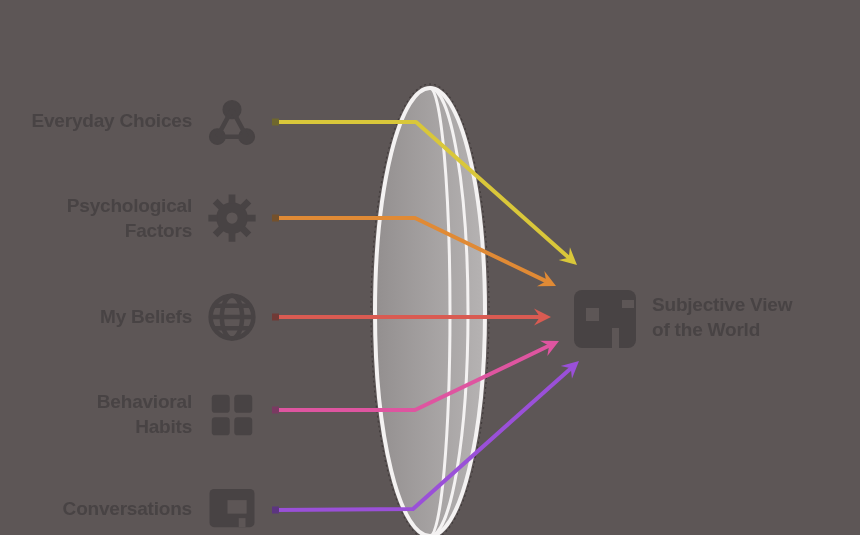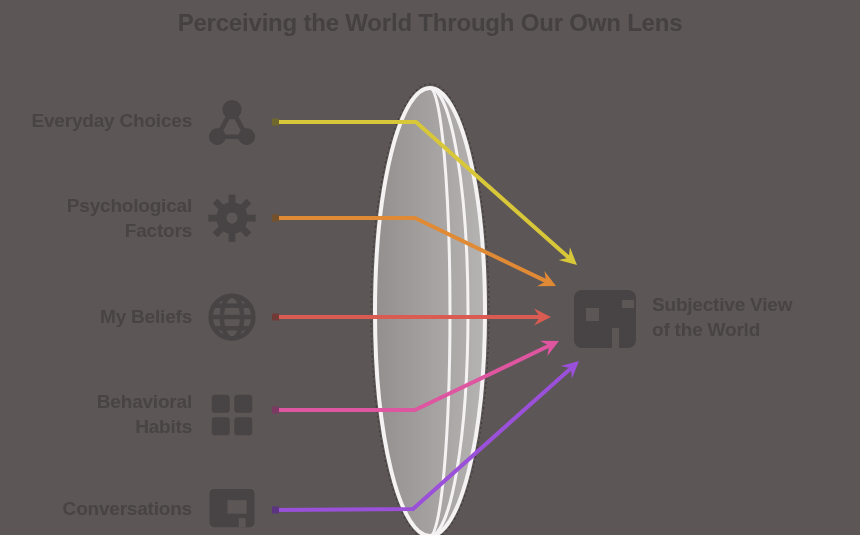--- a/index.html
+++ b/index.html
@@ -16,21 +16,20 @@
   svg.overlay{position:absolute;left:0;top:0;width:860px;height:535px;}
   .out-icon{position:absolute;left:572px;top:288px;width:66px;height:62px;}
   .out-label{position:absolute;left:652px;top:292px;font-size:19px;font-weight:700;
              line-height:1.32;color:#484344;white-space:pre-line;letter-spacing:-0.2px;}
 </style>
 </head>
 <body>
 
 <div id="canvas">
 
-  <div class="title">Perceiving the World Through Our Own Lens</div>
 
   <div class="src-label lbl1">Everyday Choices</div>
   <div class="src-label lbl2">Psychological
 Factors</div>
   <div class="src-label lbl3">My Beliefs</div>
   <div class="src-label lbl4">Behavioral
 Habits</div>
   <div class="src-label lbl5">Conversations</div>
 
   <div class="src-icon ico1">

